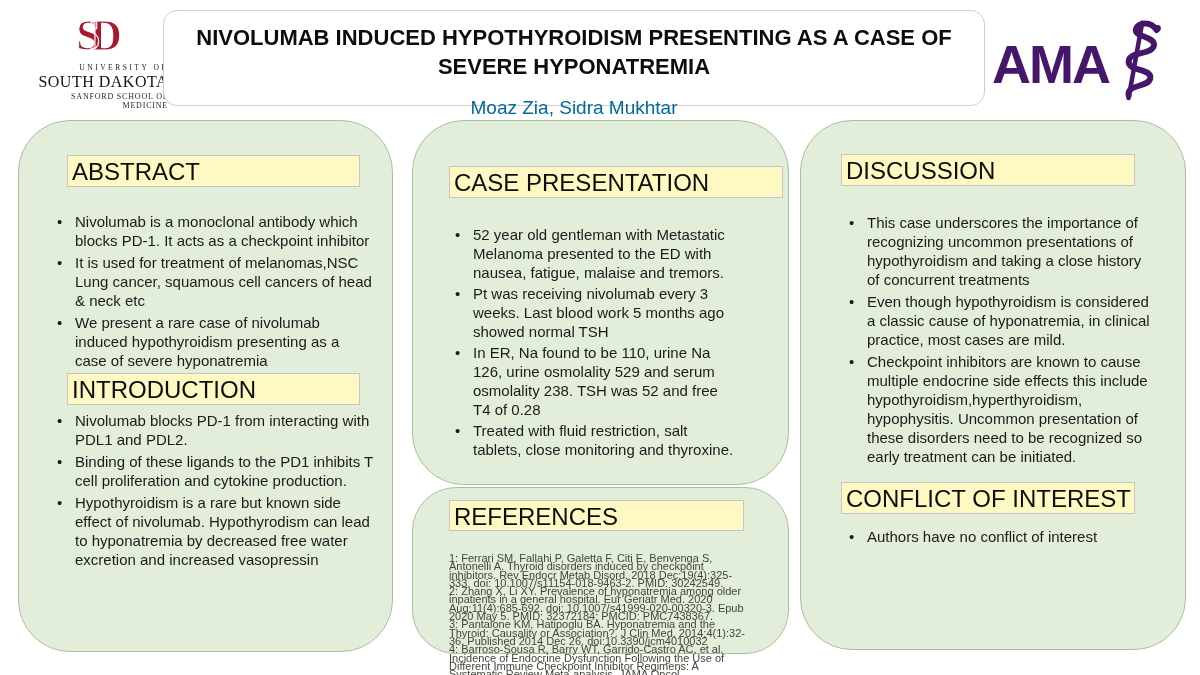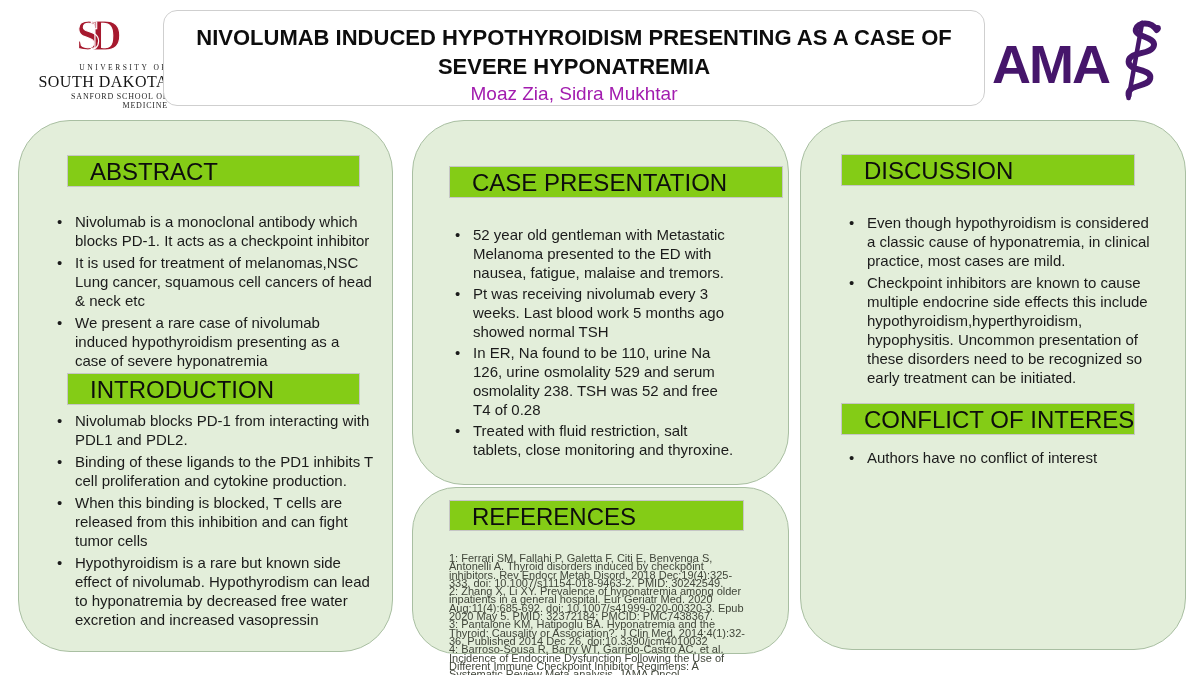--- a/index.html
+++ b/index.html
@@ -14,39 +14,39 @@
   .usd-line1 { font-family:"Liberation Serif", serif; font-size:7.5px; letter-spacing:2.5px; color:#1f1f1f; margin-top:1px; }
   .usd-line2 { font-family:"Liberation Serif", serif; font-size:16px; color:#141414; letter-spacing:0.5px; margin-top:1px; }
   .usd-line3 { font-family:"Liberation Serif", serif; font-size:8px; color:#1f1f1f; letter-spacing:0.8px; margin-top:1px; }
 
   .title-box {
     position:absolute; left:163px; top:10px; width:822px; height:96px;
     background:#ffffff; border:1px solid #cfcfcf; border-radius:14px;
     box-sizing:border-box; text-align:center; padding:12px 16px 0 16px;
   }
   .poster-title { font-size:22px; font-weight:bold; color:#0d0d0d; line-height:29px; }
-  .poster-authors { font-size:19px; color:#a21caf; margin-top:2px; }
+  .poster-authors { font-size:19px; color:#0369a1; margin-top:16px; }
 
   .ama-logo { position:absolute; left:992px; top:20px; width:200px; height:88px; display:flex; align-items:center; }
   .ama-wordmark { font-size:54px; font-weight:bold; color:#46166b; letter-spacing:-2px; line-height:88px; }
   .ama-logo svg { margin-left:-4px; margin-top:-8px; }
 
   
   .panel {
     position:absolute; background:#e3eeda; border:1.6px solid #a9bfa2;
     border-radius:52px; box-sizing:border-box;
   }
   .panel-left { left:18px;  top:120px; width:375px; height:532px; padding:34px 20px 0 30px; }
   .panel-case { left:412px; top:120px; width:377px; height:365px; padding:33px 26px 0 36px; }
   .panel-refs { left:412px; top:487px; width:377px; height:167px; padding:12px 26px 0 36px; border-radius:44px; }
   .panel-disc { left:800px; top:120px; width:386px; height:530px; padding:33px 26px 0 40px; }
 
   .heading-box {
-    background:#84cc16; border:1px solid #c6c6c6; height:32px; line-height:32px;
-    font-size:24px; color:#0d0d0d; padding-left:22px; box-sizing:border-box;
+    background:#fef9c3; border:1px solid #c6c6c6; height:32px; line-height:32px;
+    font-size:24px; color:#0d0d0d; padding-left:4px; box-sizing:border-box;
     white-space:nowrap; overflow:hidden;
   }
   .panel-left .heading-box { width:293px; margin-left:18px; }
   .panel-case .heading-box { width:334px;margin-top:12px; }
   .panel-refs .heading-box { width:295px; height:31px; line-height:31px; }
   .panel-disc .heading-box { width:294px; }
 
   .bullets { list-style:none; margin:0; padding:0; font-size:15px; line-height:19px; color:#1b1b1b; }
   .bullets li { position:relative; padding-left:22px; margin-bottom:3px; }
   .bullets li::before { content:"\2022"; position:absolute; left:4px; }
@@ -97,21 +97,20 @@
     <div class="heading-box">ABSTRACT</div>
     <ul class="bullets">
       <li>Nivolumab is a monoclonal antibody which blocks PD-1. It acts as a checkpoint inhibitor</li>
       <li>It is used for treatment of melanomas,NSC Lung cancer, squamous cell cancers of head &amp; neck etc</li>
       <li>We present a rare case of nivolumab induced hypothyroidism presenting as a case of severe hyponatremia</li>
     </ul>
     <div class="heading-box second">INTRODUCTION</div>
     <ul class="bullets second">
       <li>Nivolumab blocks PD-1 from interacting with PDL1 and PDL2.</li>
       <li>Binding of these ligands to the PD1 inhibits T cell proliferation and cytokine production.</li>
-      <li>When this binding is blocked, T cells are released from this inhibition and can fight tumor cells</li>
       <li>Hypothyroidism is a rare but known side effect of nivolumab. Hypothyrodism can lead to hyponatremia by decreased free water excretion and increased vasopressin</li>
     </ul>
   </div>
 
   <div class="panel panel-case">
     <div class="heading-box">CASE PRESENTATION</div>
     <ul class="bullets">
       <li>52 year old gentleman with Metastatic Melanoma presented to the ED with nausea, fatigue, malaise and tremors.</li>
       <li>Pt was receiving nivolumab every 3 weeks. Last blood work 5 months ago showed normal TSH</li>
       <li>In ER, Na found to be 110, urine Na 126, urine osmolality 529 and serum osmolality 238. TSH was 52 and free T4 of 0.28</li>
@@ -125,20 +124,21 @@
       <p>1: Ferrari SM, Fallahi P, Galetta F, Citi E, Benvenga S, Antonelli A. Thyroid disorders induced by checkpoint inhibitors. Rev Endocr Metab Disord. 2018 Dec;19(4):325-333. doi: 10.1007/s11154-018-9463-2. PMID: 30242549.</p>
       <p>2: Zhang X, Li XY. Prevalence of hyponatremia among older inpatients in a general hospital. Eur Geriatr Med. 2020 Aug;11(4):685-692. doi: 10.1007/s41999-020-00320-3. Epub 2020 May 5. PMID: 32372184; PMCID: PMC7438367.</p>
       <p>3: Pantalone KM, Hatipoglu BA. Hyponatremia and the Thyroid: Causality or Association?. J Clin Med. 2014;4(1):32-36. Published 2014 Dec 26. doi:10.3390/jcm4010032</p>
       <p>4: Barroso-Sousa R, Barry WT, Garrido-Castro AC, et al. Incidence of Endocrine Dysfunction Following the Use of Different Immune Checkpoint Inhibitor Regimens: A Systematic Review Meta-analysis. JAMA Oncol. 2018;4(2):173–182. doi:10.1001/jamaoncol.2017.3064</p>
     </div>
   </div>
 
   <div class="panel panel-disc">
     <div class="heading-box">DISCUSSION</div>
     <ul class="bullets">
+      <li>This case underscores the importance of recognizing uncommon presentations of hypothyroidism and taking a close history of concurrent treatments</li>
       <li>Even though hypothyroidism is considered a classic cause of hyponatremia, in clinical practice, most cases are mild.</li>
       <li>Checkpoint inhibitors are known to cause multiple endocrine side effects this include hypothyroidism,hyperthyroidism, hypophysitis. Uncommon presentation of these disorders need to be recognized so early treatment can be initiated.</li>
     </ul>
     <div class="heading-box second">CONFLICT OF INTEREST</div>
     <ul class="bullets second">
       <li>Authors have no conflict of interest</li>
     </ul>
   </div>
 
 </div>

